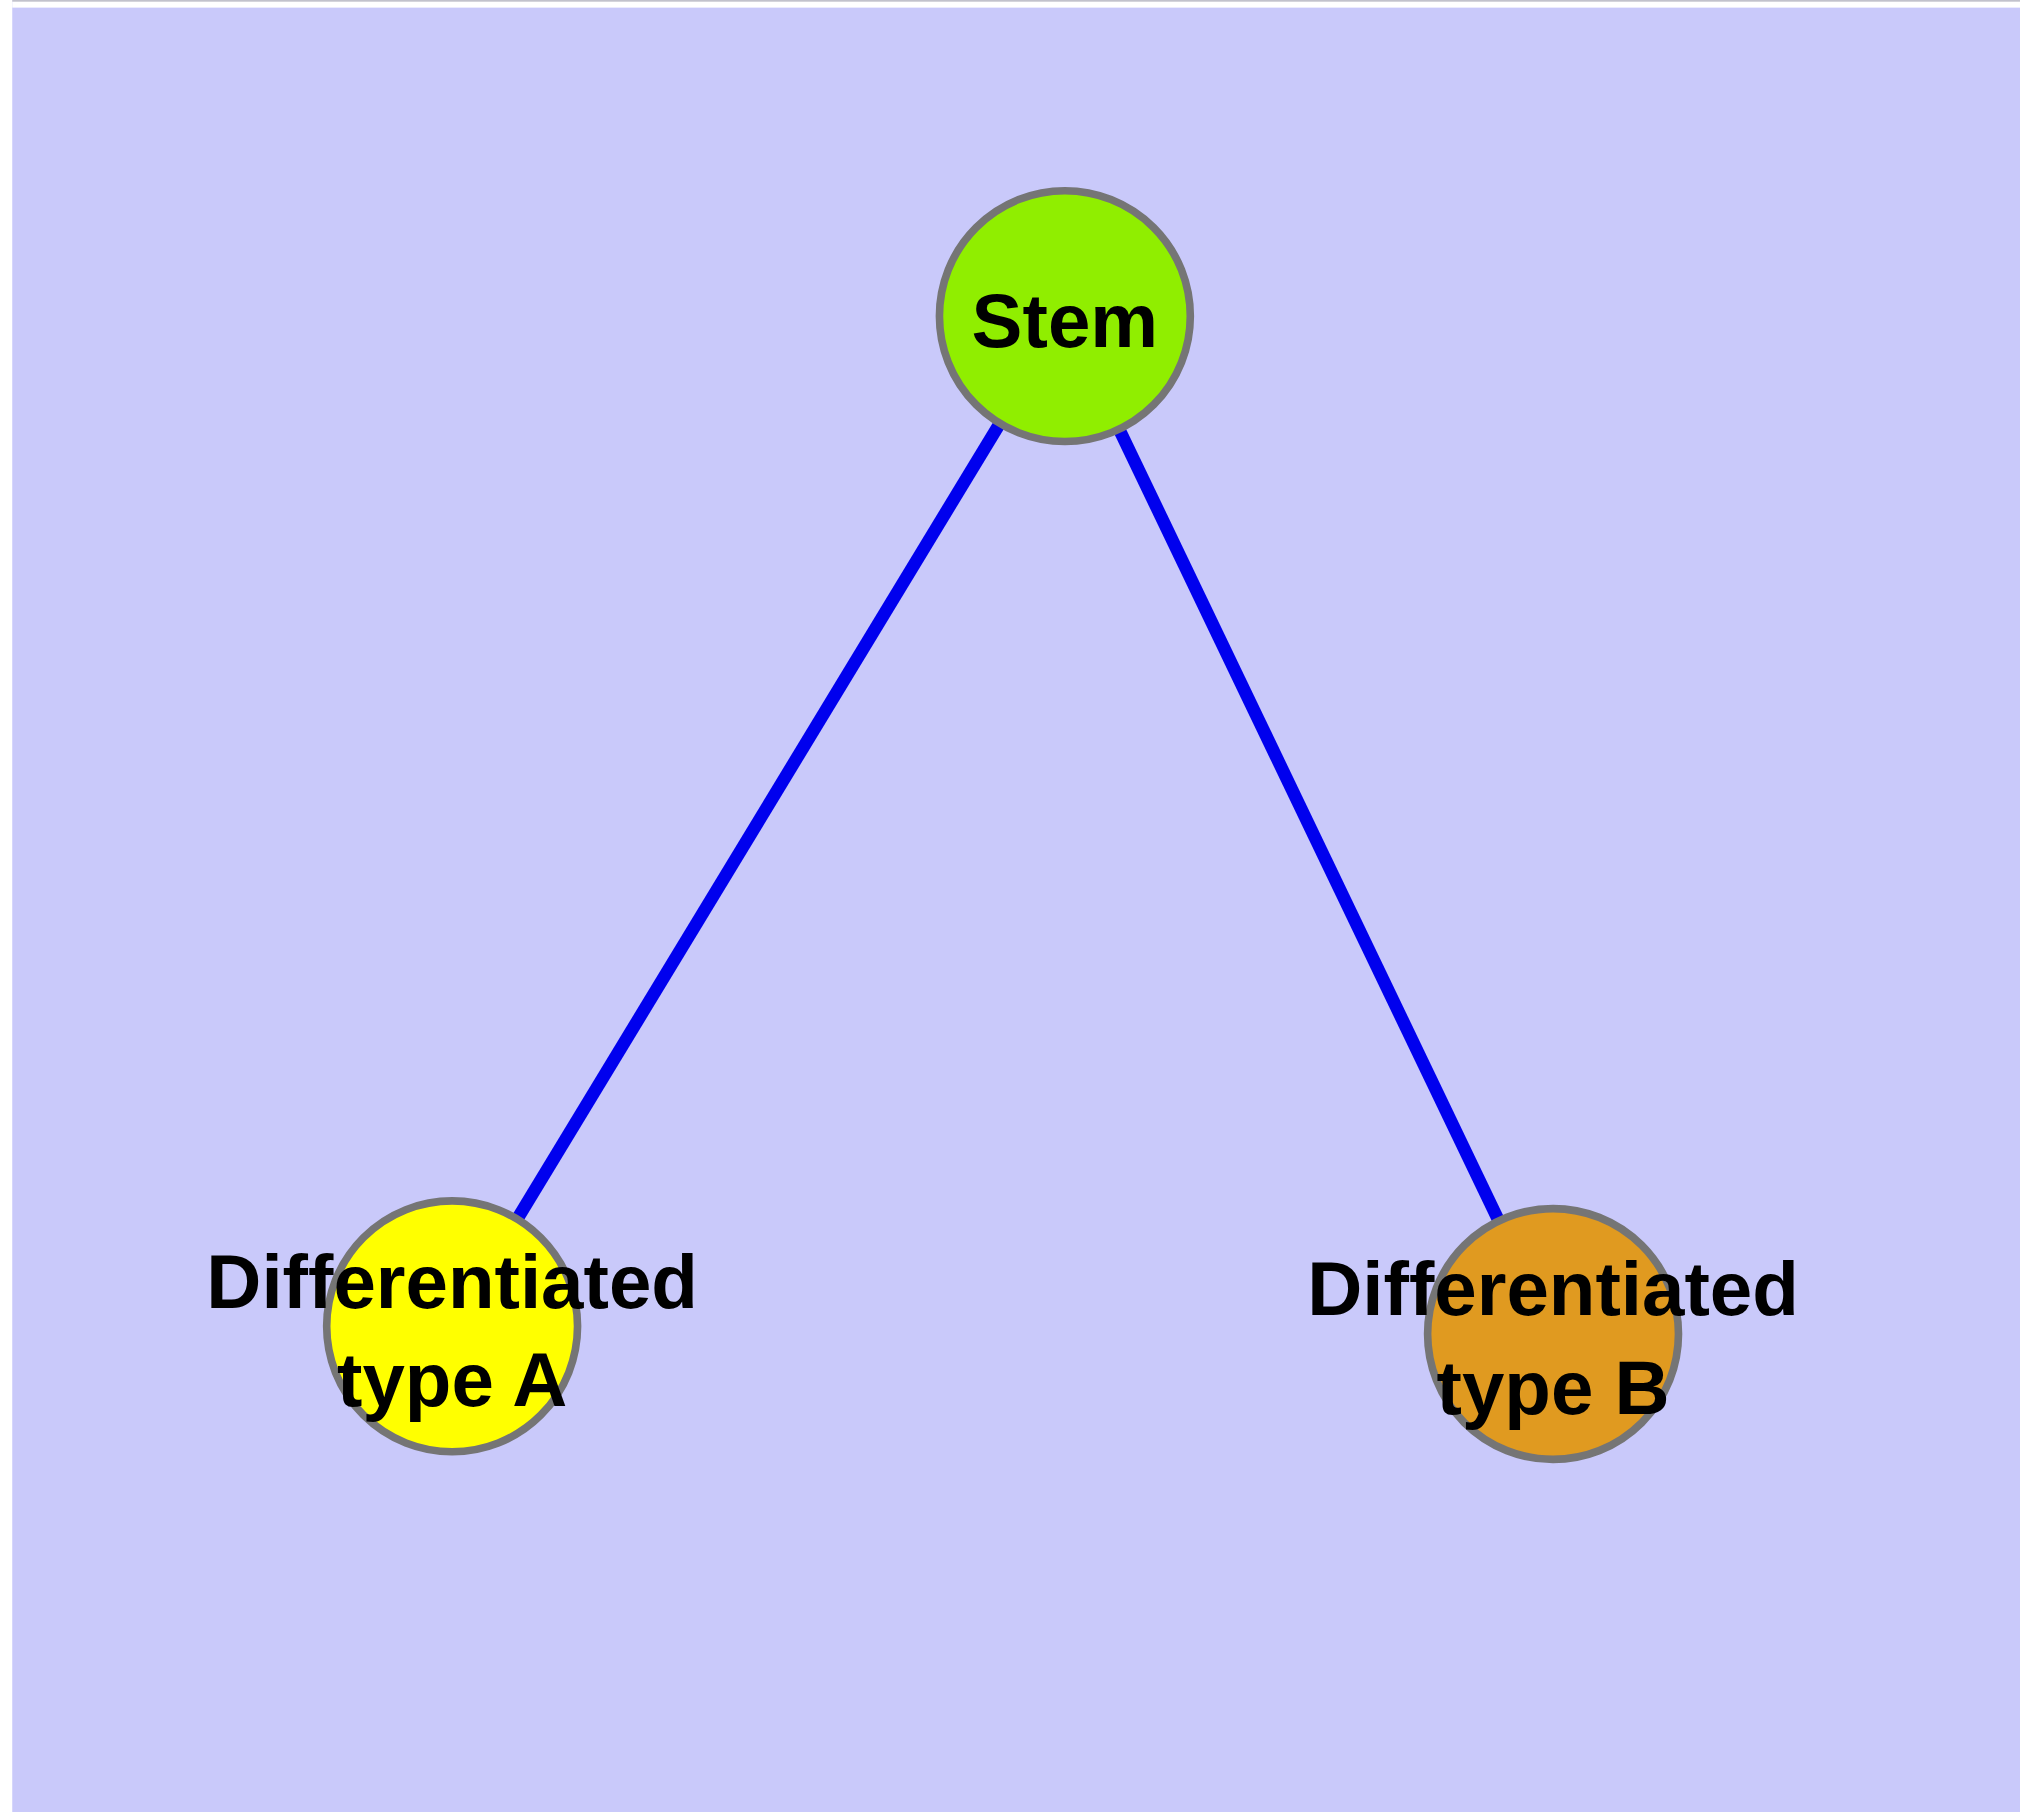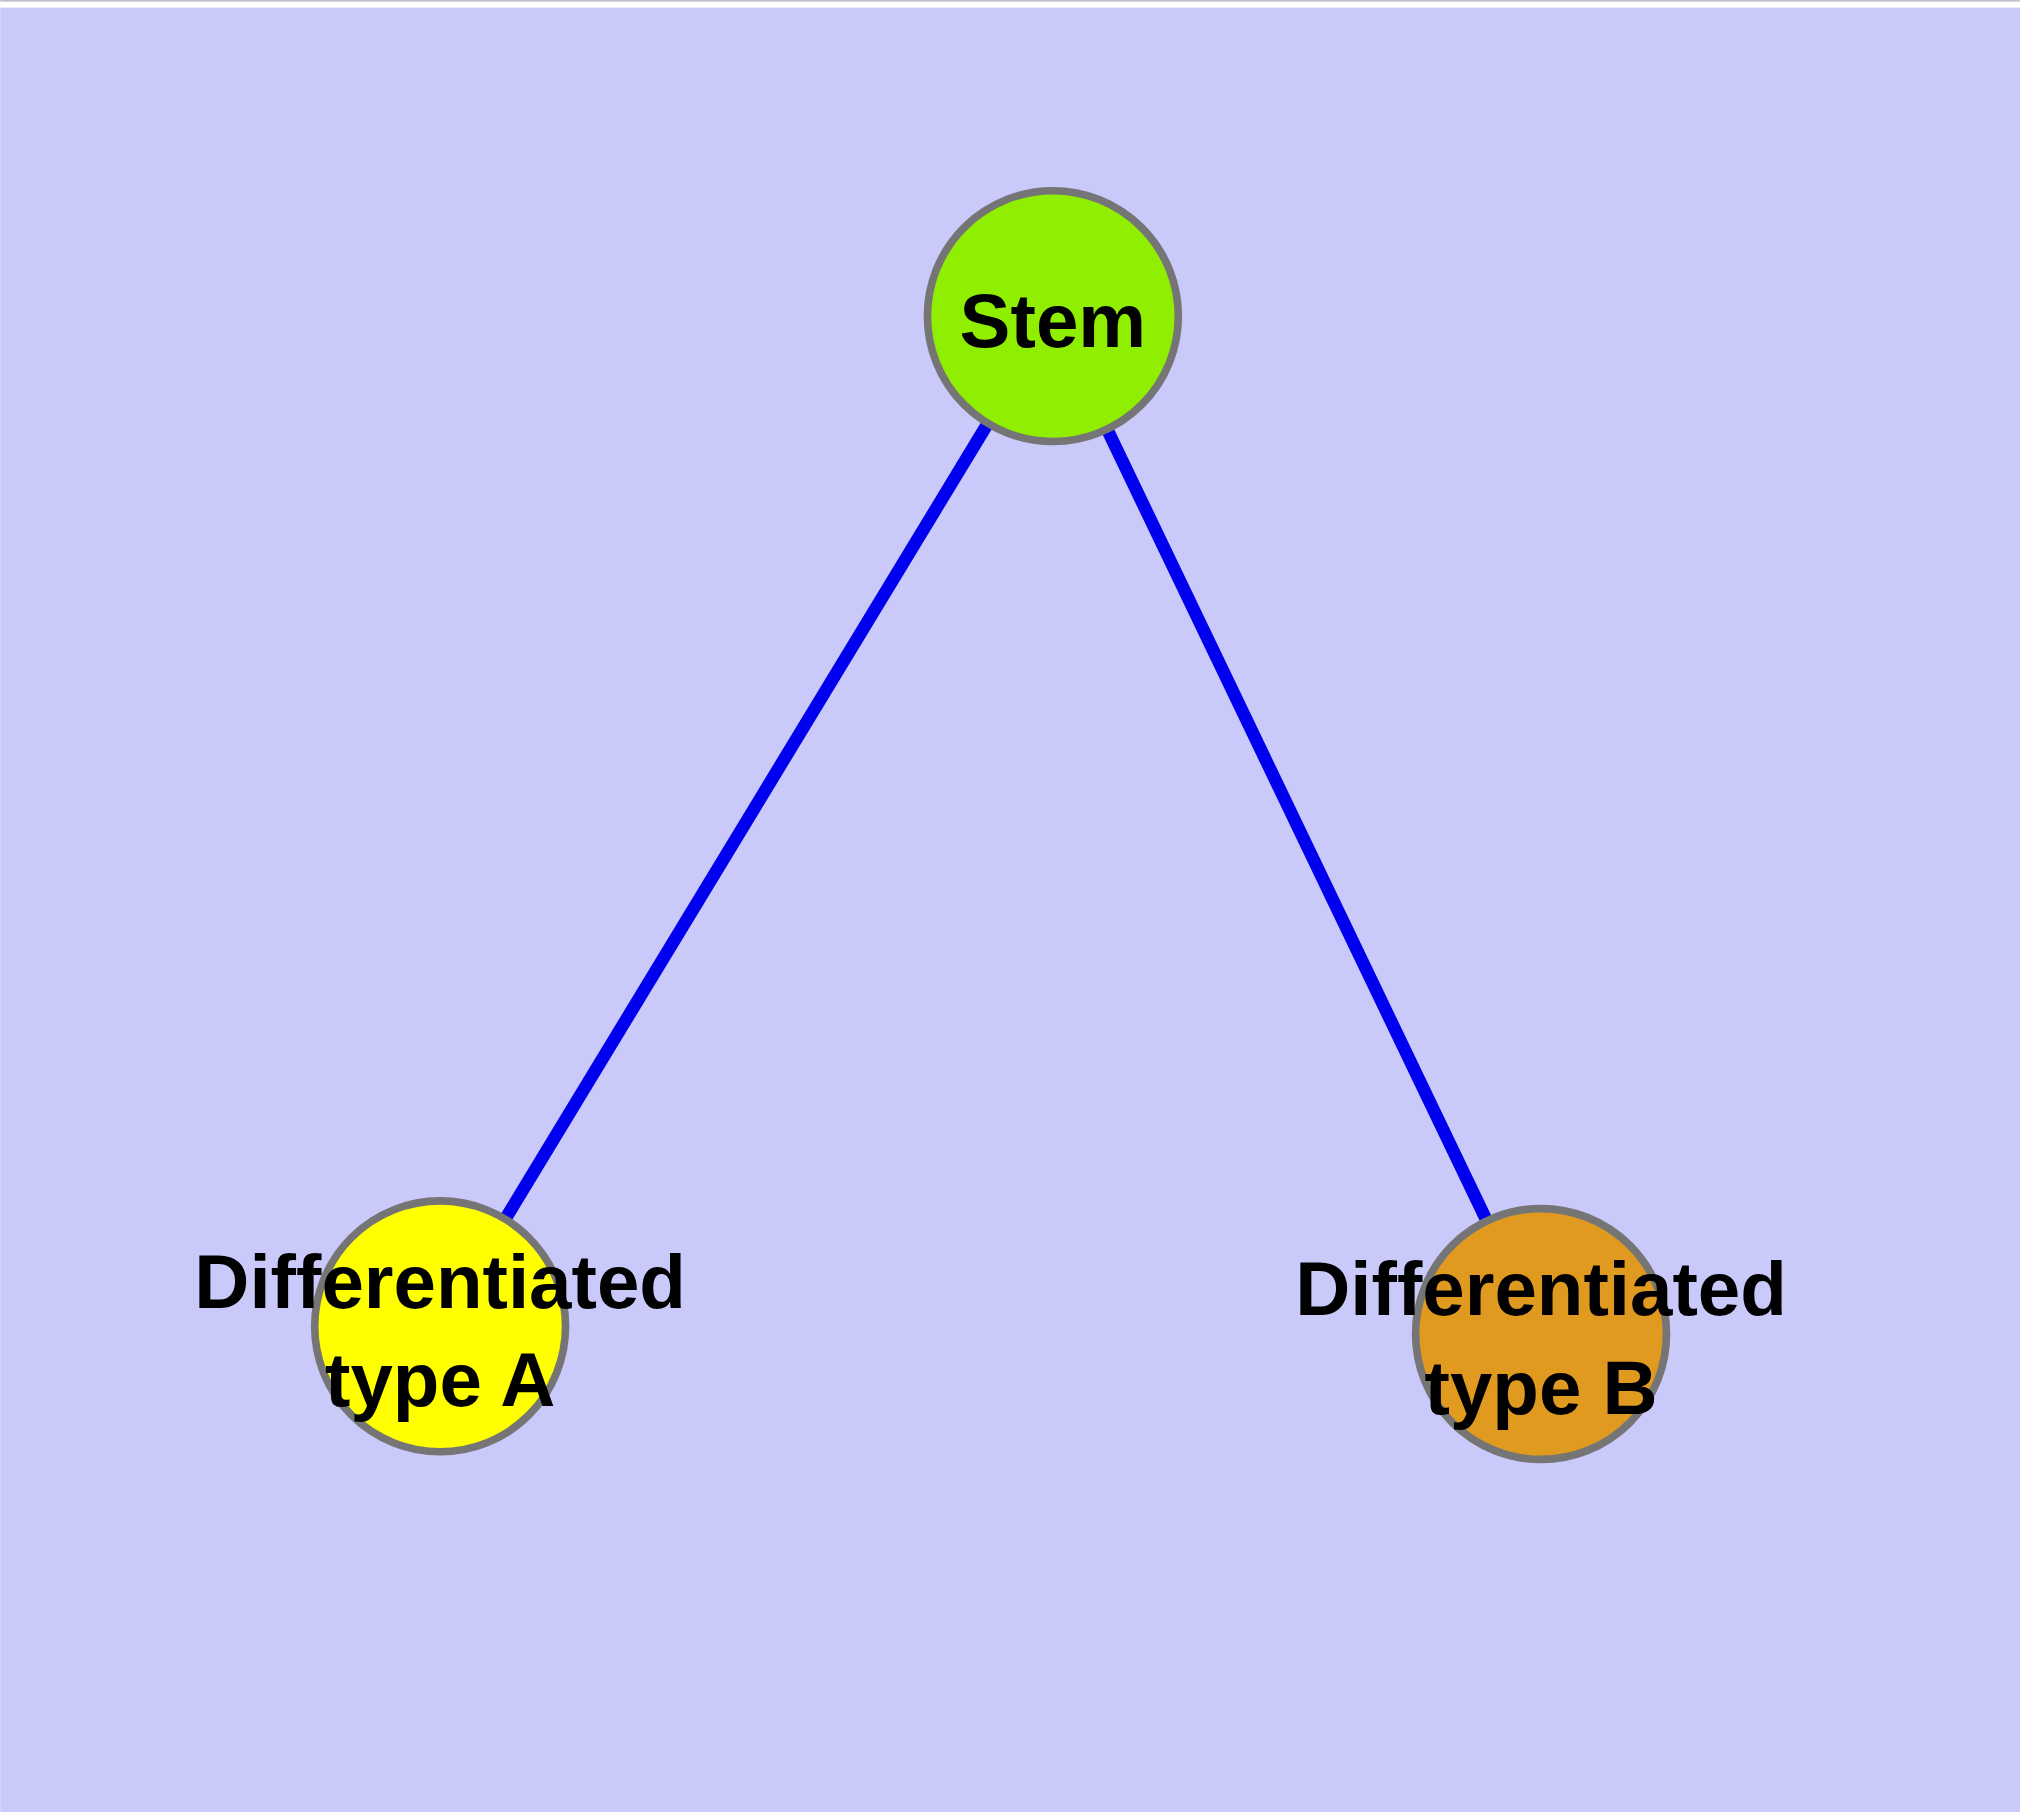--- a/index.html
+++ b/index.html
@@ -7,20 +7,21 @@
     padding: 0;
     width: 2021px;
     height: 1812px;
     overflow: hidden;
     background: #ffffff;
   }
   .stage {
     position: relative;
     width: 1963px;
     height: 1812px;
+    margin-left: 12px;
   }
   svg {
     display: block;
   }
   text.node-label {
     font-family: "Liberation Sans", sans-serif;
     font-weight: bold;
     font-size: 90px;
     text-anchor: middle;
   }

